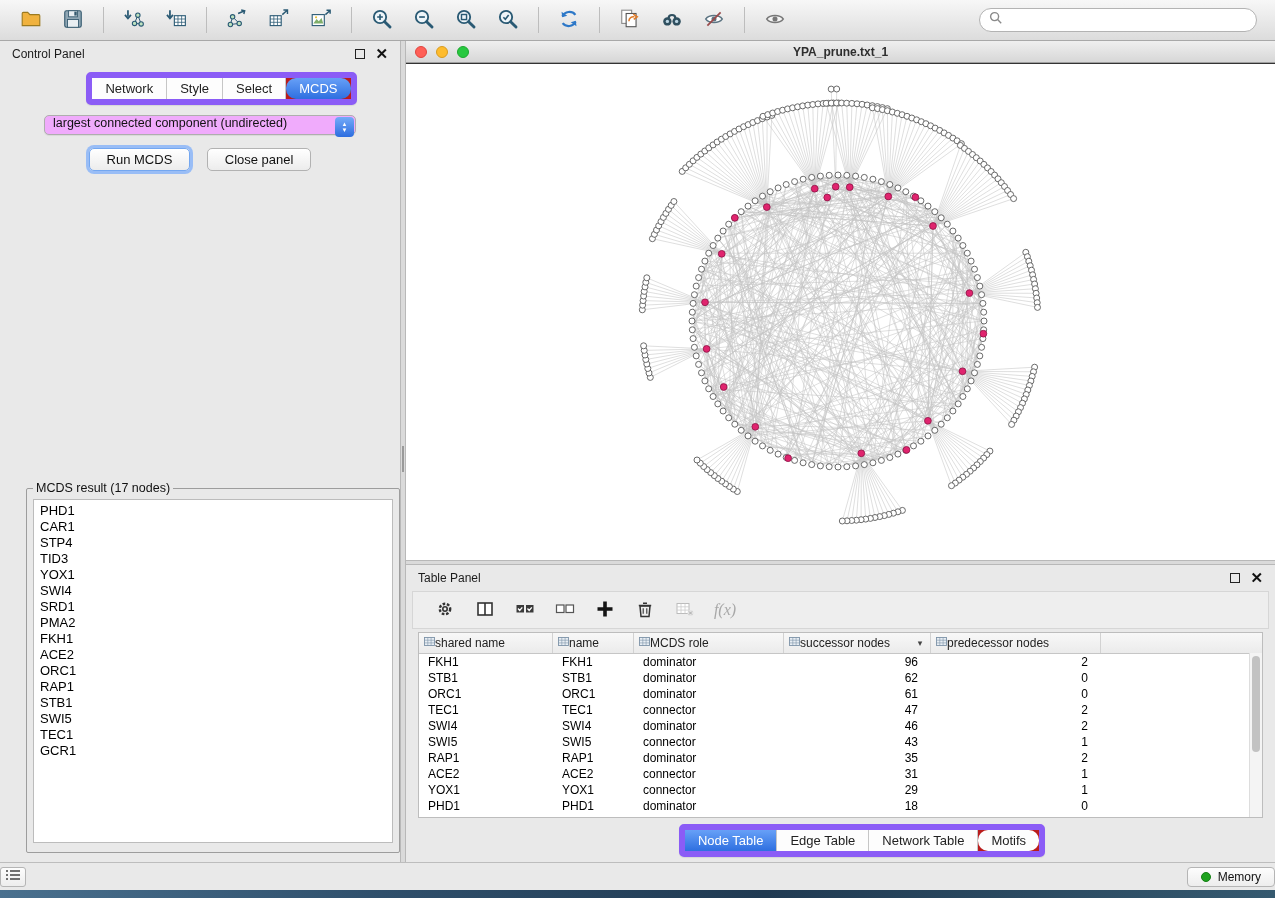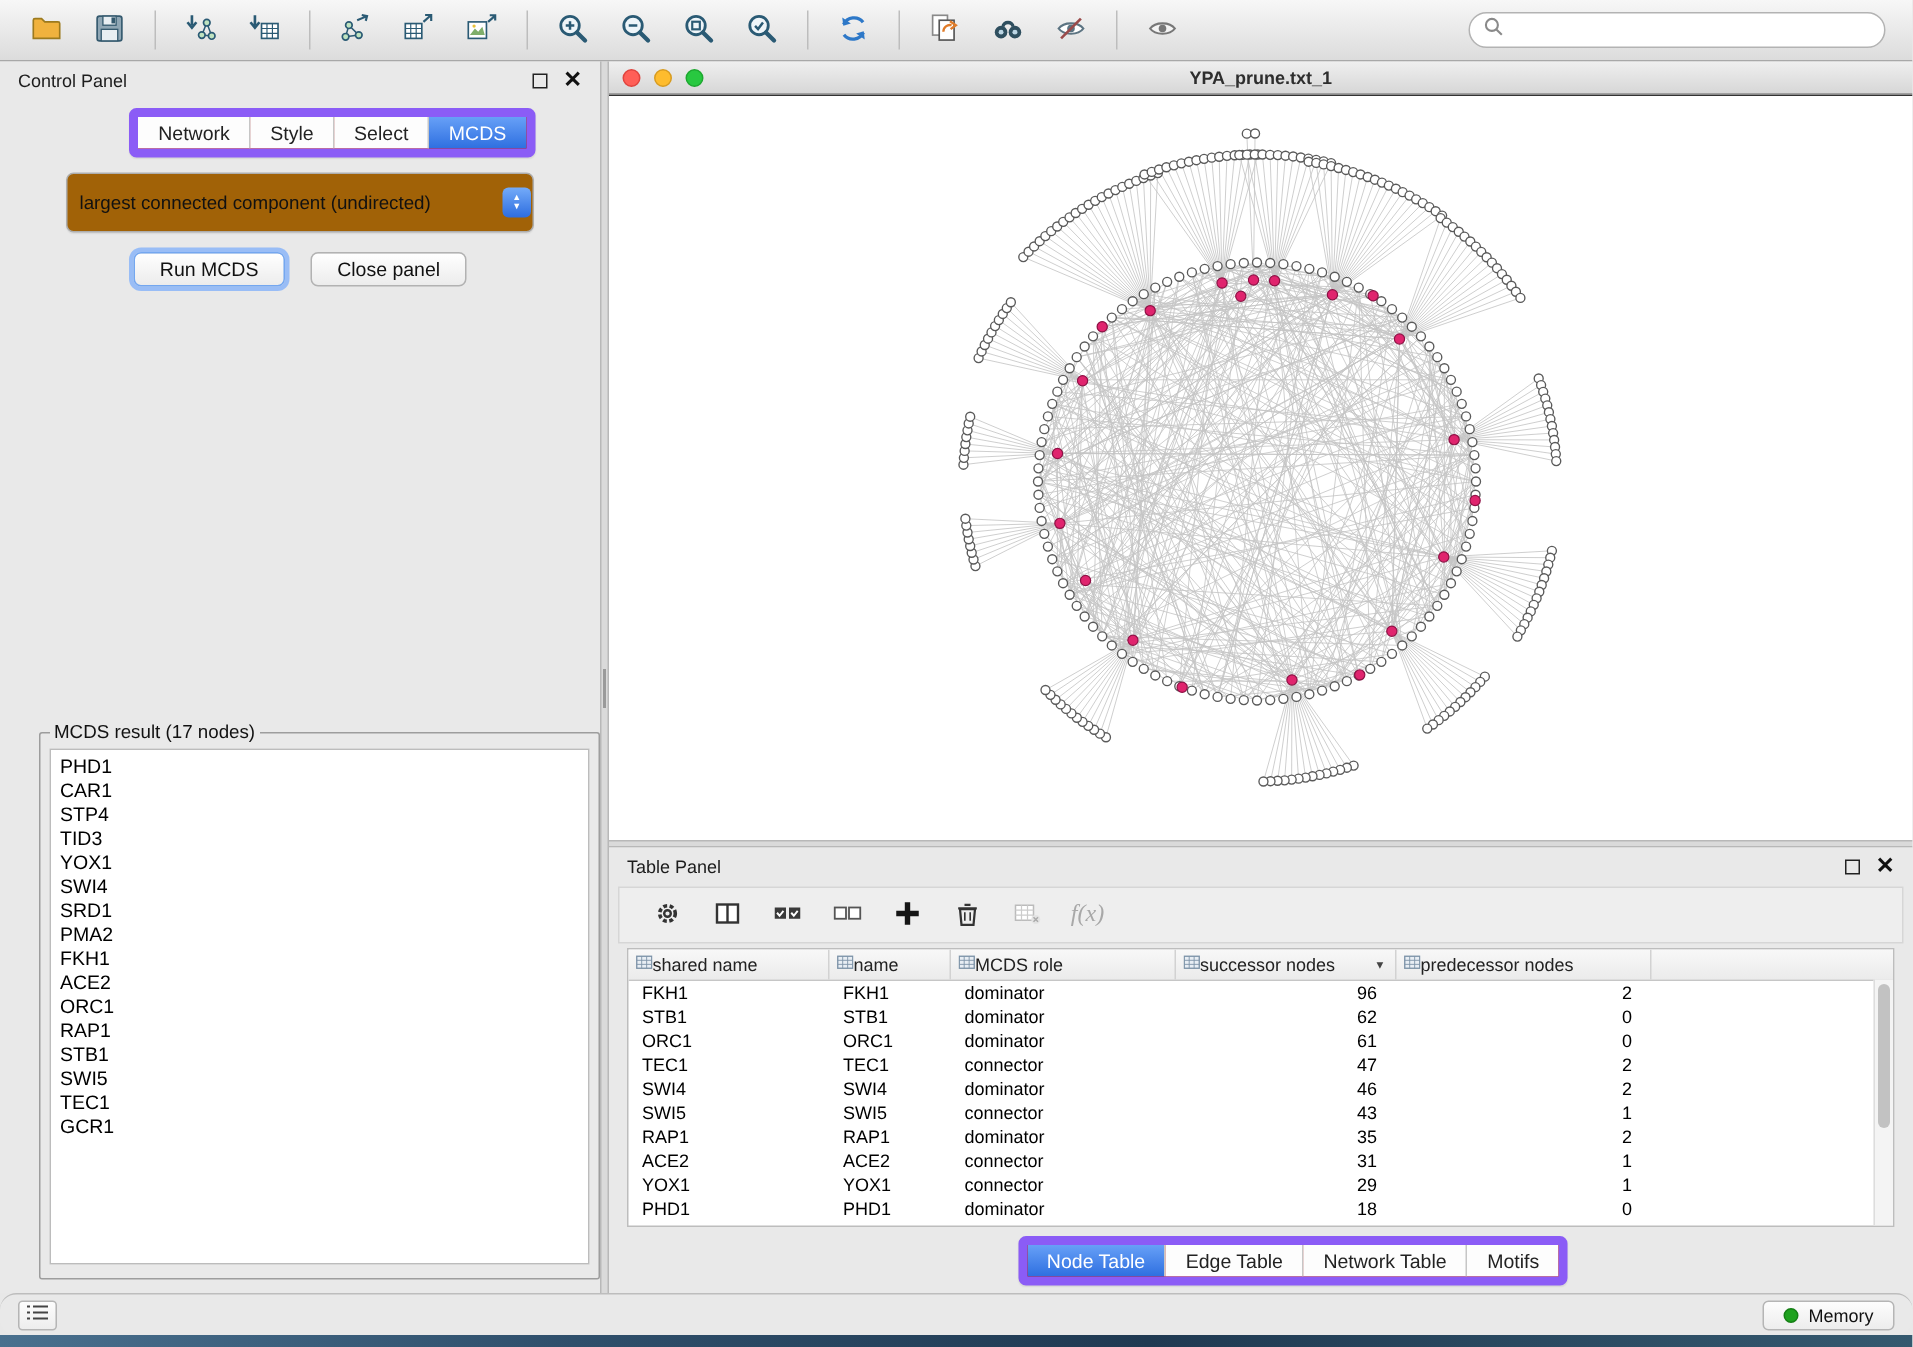--- a/index.html
+++ b/index.html
@@ -20,24 +20,24 @@
   .phead .sp{flex:1;}
   .winbtn{background:none;border:none;padding:0;margin-left:10px;display:flex;align-items:center;}
   .winbtn .sq{width:8px;height:8px;border:1.4px solid #222;display:inline-block;}
   .winbtn.x{font-size:15px;font-weight:bold;color:#111;line-height:12px;}
   
   .cpanel{position:absolute;left:0;top:41px;width:400px;height:821px;background:#e9e9e9;box-sizing:border-box;}
   .segwrap{text-align:center;margin-top:5px;}
   .seg{display:inline-flex;border:6px solid #8b5cf6;border-radius:5px;overflow:hidden;background:#b91c1c;
     box-shadow:0 1px 1px rgba(0,0,0,0.08);margin-left:43px;}
   .segbtn{border:none;background:#fdfdfd;padding:3px 13px;font-size:13px;color:#222;border-right:1px solid #c6c6c6;}
-  .segbtn:last-child{border-right:none;}
+  .segbtn:last-child{border-right:none;border-radius:10px;}
   .segbtn.selected{background:linear-gradient(#67a0f7,#2e6fe0);color:#fff;}
   .optlabel{text-align:center;margin-top:24px;font-size:13px;color:#111;}
-  .combo{display:flex;align-items:center;width:312px;height:40px;margin:10px auto 0;background:#a16207;
+  .combo{display:flex;align-items:flex-start;width:312px;height:20px;margin:10px auto 0;background:#f0abfc;
     border:1px solid #aeaeae;border-radius:5px;box-sizing:border-box;box-shadow:0 1px 1px rgba(0,0,0,0.07);}
   .combo .ctxt{flex:1;padding:0 8px;font-size:12.5px;color:#111;white-space:nowrap;overflow:hidden;}
   .combo .stepper{width:19px;height:20px;margin:1px;border-radius:4px;
     background:linear-gradient(#74abf9,#2d6ddf);display:flex;flex-direction:column;
     align-items:center;justify-content:center;color:#fff;}
   .combo .stepper span{font-size:6px;line-height:6px;}
   .btnrow{text-align:center;margin-top:13px;}
   .macbtn{background:linear-gradient(#ffffff,#ececec);border:1px solid #b2b2b2;border-radius:5px;
     padding:3px 17px;font-size:13px;color:#111;margin:0 6px;}
   .macbtn.focused{box-shadow:0 0 0 3px rgba(100,160,255,0.6);border-color:#74a7f0;}
@@ -83,21 +83,21 @@
   .trow{display:flex;height:16px;align-items:center;}
   .td{box-sizing:border-box;padding:0 9px;font-size:12px;color:#000;white-space:nowrap;overflow:hidden;}
   .td.c1{width:134px;}.td.c2{width:81px;}.td.c3{width:150px;}
   .td.c4{width:147px;text-align:right;padding-right:13px;}
   .td.c5{width:170px;text-align:right;padding-right:13px;}
   .vscroll{position:absolute;right:0;top:20px;bottom:0;width:13px;background:#f4f4f4;border-left:1px solid #ddd;box-sizing:border-box;}
   .vscroll .thumb{position:absolute;left:2px;top:3px;width:8px;height:96px;background:#c2c2c2;border-radius:4px;}
   .btabswrap{text-align:center;margin-top:6px;}
   
   .statusbar{position:absolute;left:0;top:862px;width:1275px;height:28px;background:#e9e9e9;
-    border-top:1px solid #bdbdbd;display:flex;align-items:center;padding:0 12px;box-sizing:border-box;border-radius:11px;}
+    border-top:1px solid #bdbdbd;display:flex;align-items:center;padding:0 0;box-sizing:border-box;}
   .listbtn{width:26px;height:20px;background:linear-gradient(#fdfdfd,#ededed);border:1px solid #b5b5b5;
     border-radius:3px;display:flex;align-items:center;justify-content:center;padding:0;}
   .memory{margin-left:auto;display:flex;align-items:center;gap:7px;background:linear-gradient(#fdfdfd,#ededed);
     border:1px solid #b5b5b5;border-radius:4px;padding:2px 13px;font-size:12px;color:#111;}
   .memdot{width:10px;height:10px;border-radius:50%;background:#1ea21e;border:1px solid #158015;box-sizing:border-box;}
   .desktop{position:absolute;left:0;top:890px;width:1275px;height:8px;
     background:linear-gradient(90deg,#49708e,#2f4f6b 30%,#203a52 60%,#35596f);}
 </style>
 </head>
 <body>

